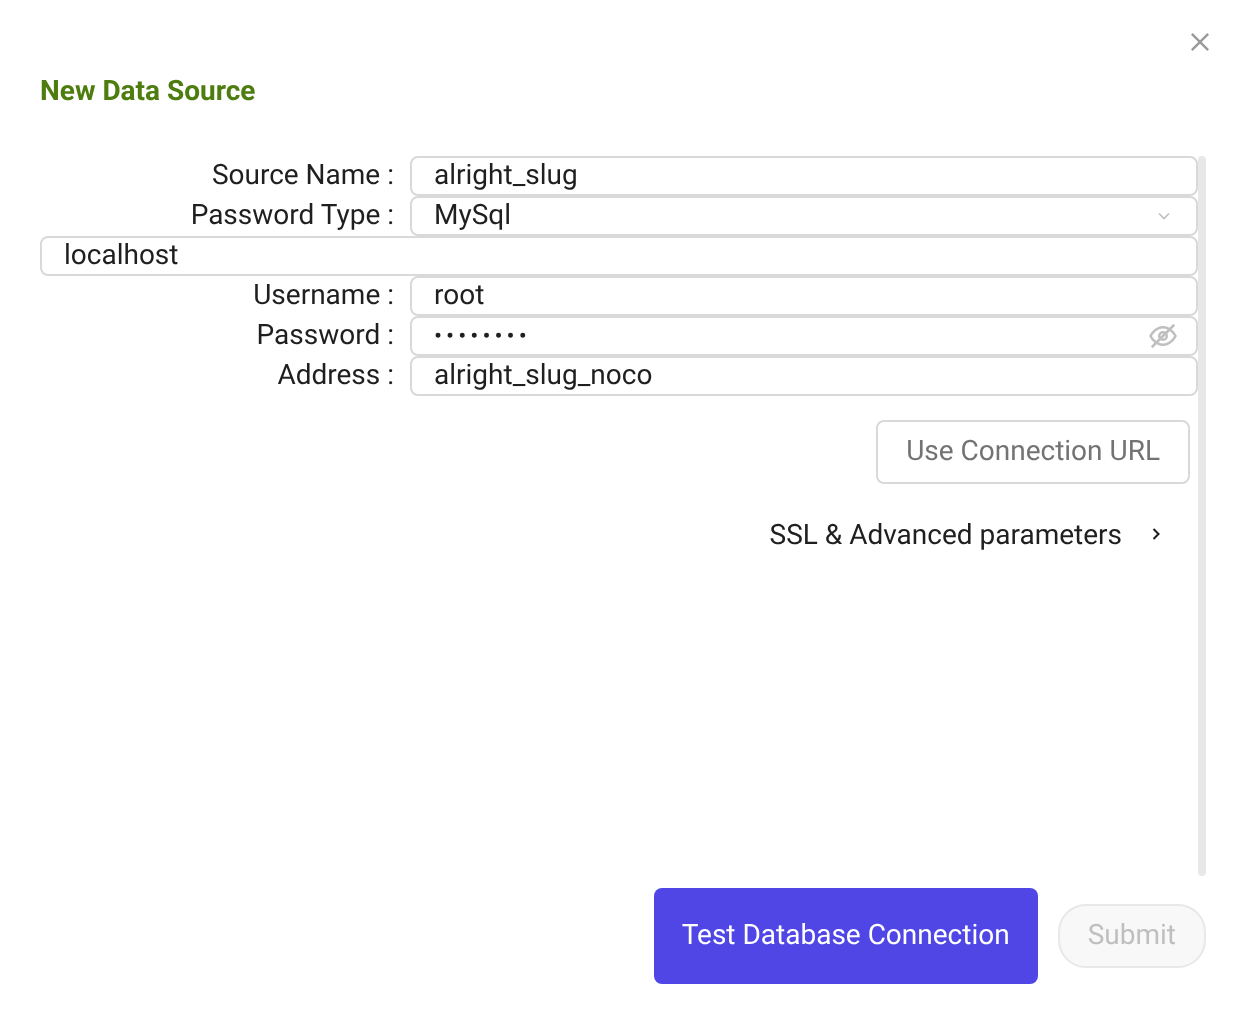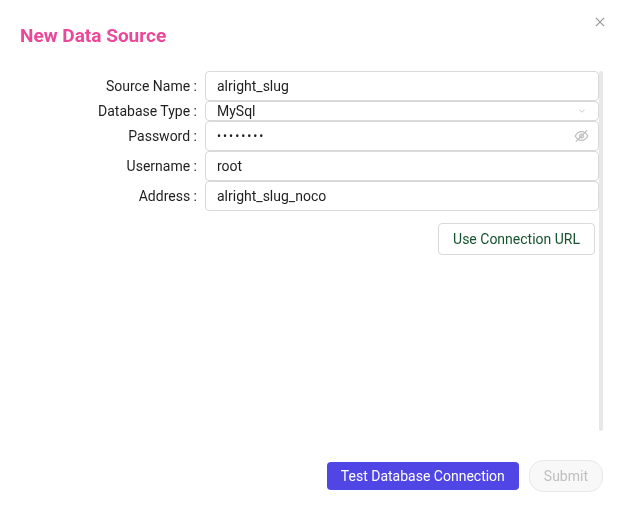--- a/index.html
+++ b/index.html
@@ -32,25 +32,25 @@
       display: flex;
       align-items: center;
       justify-content: center;
       color: #999;
     }
     .close-btn svg {
       width: 14px;
       height: 14px;
     }
     .modal-title {
-      font-size: 19px;
+      font-size: 14px;
       font-weight: 700;
-      color: #ec4899;
+      color: #4d7c0f;
       margin-bottom: 24px;
-      margin-top: 4px;
+      margin-top: 18px;
     }
     .form-scroll {
       position: relative;
       padding-right: 4px;
     }
     .form-scroll::after {
       content: "";
       position: absolute;
       right: 0;
       top: 0;
@@ -73,21 +73,21 @@
     }
     .form-label::after {
       content: " :";
     }
     .form-control {
       flex: 1;
       position: relative;
     }
     .input {
       width: 100%;
-      height: 30px;
+      height: 20px;
       padding: 4px 11px;
       border: 1px solid #d9d9d9;
       border-radius: 4px;
       font-size: 14px;
       color: #1f1f1f;
       background: #fff;
       outline: none;
       font-family: inherit;
     }
     .input::placeholder {
@@ -144,21 +144,21 @@
       margin-bottom: 18px;
       padding-right: 4px;
     }
     .btn-outline {
       height: 32px;
       padding: 0 14px;
       border: 1px solid #d9d9d9;
       border-radius: 4px;
       background: #fff;
       font-size: 14px;
-      color: #14532d;
+      color: #737373;
       cursor: pointer;
       font-family: inherit;
     }
     .ssl-row {
       display: flex;
       justify-content: flex-end;
       align-items: center;
       padding-right: 16px;
       margin-bottom: 26px;
     }
@@ -177,21 +177,21 @@
     }
     .footer {
       position: absolute;
       bottom: 18px;
       right: 20px;
       display: flex;
       gap: 10px;
       align-items: center;
     }
     .btn-primary {
-      height: 28px;
+      height: 48px;
       padding: 0 14px;
       border: none;
       border-radius: 4px;
       background: #4f46e5;
       color: #fff;
       font-size: 14px;
       cursor: pointer;
       font-family: inherit;
     }
     .btn-disabled {
@@ -229,71 +229,84 @@
   <div class="form-scroll">
 
     <div class="form-row">
       <label class="form-label">Source Name</label>
       <div class="form-control">
         <input class="input" value="alright_slug" style="">
       </div>
     </div>
 
     <div class="form-row">
-      <label class="form-label">Database Type</label>
+      <label class="form-label">Password Type</label>
       <div class="form-control">
         <div class="select">
           <span>MySql</span>
           <span class="select-arrow">
             <svg viewBox="0 0 24 24" fill="none" stroke="currentColor" stroke-width="2">
               <polyline points="6 9 12 15 18 9"></polyline>
             </svg>
           </span>
         </div>
       </div>
     </div>
 
     <div class="form-row">
-    </div>
-
-    <div class="form-row">
+      <div class="form-control">
+        <input class="input" value="localhost" style="">
+      </div>
+    </div>
+
+    <div class="form-row">
+    </div>
+
+    <div class="form-row">
+      <label class="form-label">Username</label>
+      <div class="form-control">
+        <input class="input" value="root" style="">
+      </div>
     </div>
 
     <div class="form-row">
       <label class="form-label">Password</label>
       <div class="form-control password-wrap">
         <input class="input password-dots" value="••••••••" style="">
         <span class="eye-icon">
           <svg viewBox="0 0 24 24" fill="none" stroke="currentColor" stroke-width="2">
             <path d="M2 12s3.5-7 10-7 10 7 10 7-3.5 7-10 7-10-7-10-7z"></path>
             <circle cx="12" cy="12" r="3"></circle>
             <line x1="3" y1="21" x2="21" y2="3"></line>
           </svg>
         </span>
       </div>
     </div>
 
     <div class="form-row">
-      <label class="form-label">Username</label>
-      <div class="form-control">
-        <input class="input" value="root" style="">
-      </div>
-    </div>
-
-    <div class="form-row">
       <label class="form-label">Address</label>
       <div class="form-control">
         <input class="input" value="alright_slug_noco" style="">
       </div>
     </div>
 
     <div class="conn-url-row">
       <button class="btn-outline">Use Connection URL</button>
     </div>
 
+    <div class="ssl-row">
+      <div class="ssl-link">
+        <span>SSL &amp; Advanced parameters</span>
+        <span>
+          <svg viewBox="0 0 24 24" fill="none" stroke="currentColor" stroke-width="2.5">
+            <polyline points="9 6 15 12 9 18"></polyline>
+          </svg>
+        </span>
+      </div>
+    </div>
 
   </div>
 
   <div class="footer">
     <button class="btn-primary">Test Database Connection</button>
     <button class="btn-disabled">Submit</button>
   </div>
 
 </div>
 

